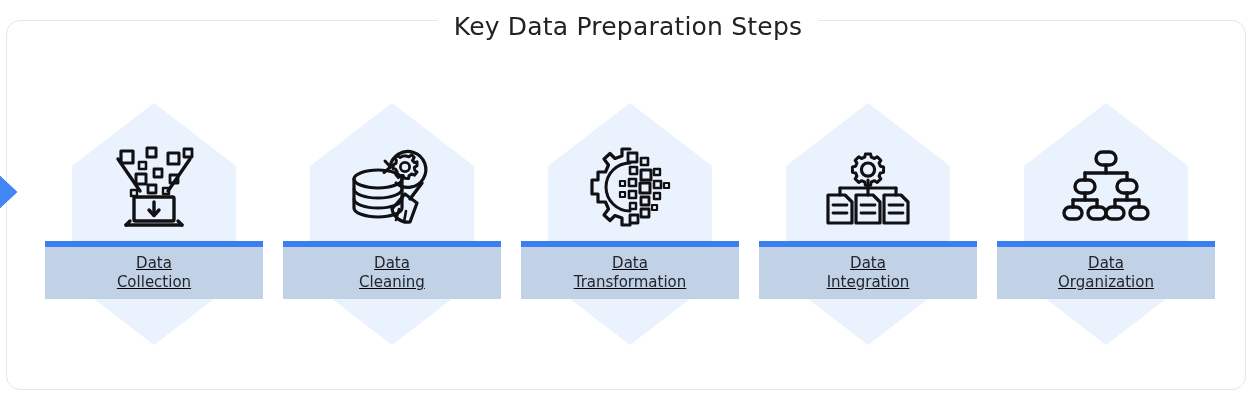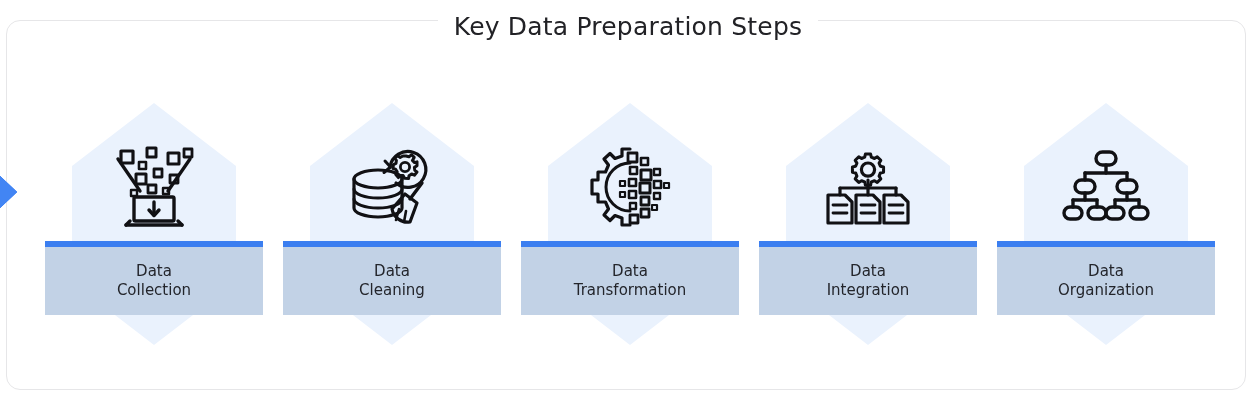--- a/index.html
+++ b/index.html
@@ -83,28 +83,29 @@
     background: #eaf2fd;
     clip-path: polygon(50% 0%, 100% 26%, 100% 74%, 50% 100%, 0% 74%, 0% 26%);
   }
 
   
   .label-box {
     position: absolute;
     left: 0;
     top: 138px;
     width: 218px;
-    height: 74px;
+    height: 58px;
     background: #c2d2e6;
     border-top: 6px solid #3b7ef0;
     box-sizing: border-box;
     display: flex;
     align-items: center;
     justify-content: center;
     text-align: center;
+    text-decoration: underline;
   }
   .label-text {
     font-size: 15px;
     line-height: 19px;
     color: #23252b;
     font-weight: 400;
     white-space: pre-line;
   }
 
   

